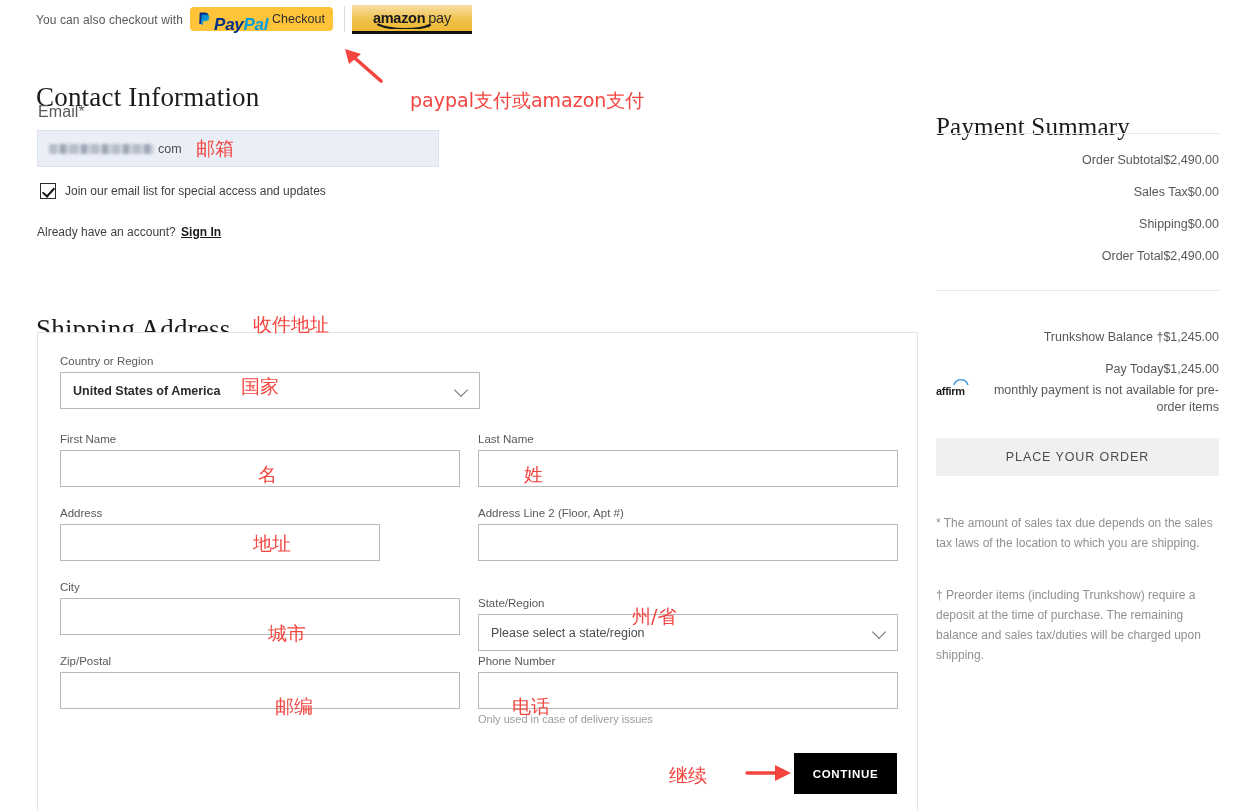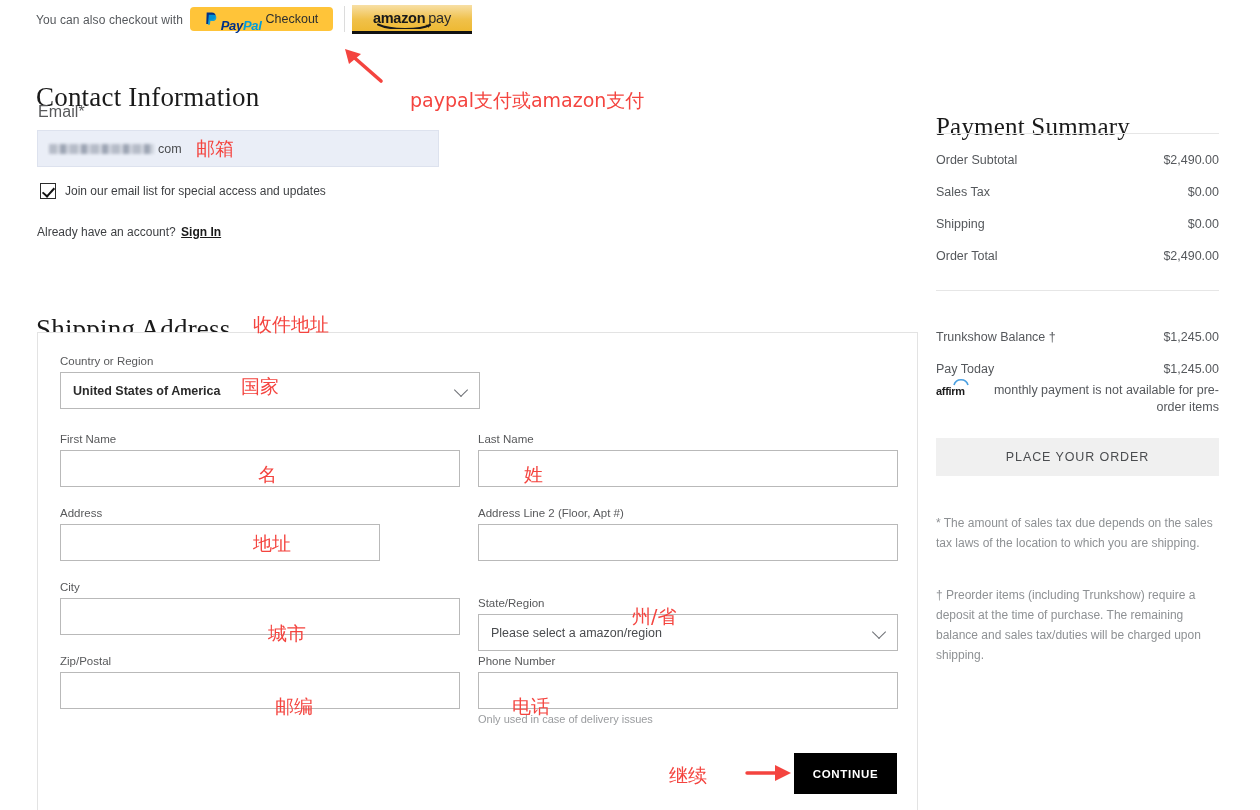--- a/index.html
+++ b/index.html
@@ -23,21 +23,21 @@
     font-size: 12px; color: #55585c; letter-spacing: .1px;
   }
   .paypal-btn {
     position: absolute; left: 190px; top: 7px;
     width: 143px; height: 24px;
     background: #ffc439; border-radius: 4px;
     display: flex; align-items: center; justify-content: center;
     cursor: pointer; border: none;
   }
   .pp-mark { width: 13px; height: 15px; margin-right: 3px; flex: 0 0 auto; }
-  .pp-word { font-size: 13px; font-weight: bold; font-style: italic; letter-spacing: -.3px; margin-top: 12px; }
+  .pp-word { font-size: 17px; font-weight: bold; font-style: italic; letter-spacing: -.3px; margin-top: 12px; }
   .pp-word .b1 { color: #003087; }
   .pp-word .b2 { color: #009cde; }
   .pp-checkout { font-size: 12.5px; color: #2c2e2f; margin-left: 4px; }
 
   .divider-vert {
     position: absolute; left: 344px; top: 6px;
     width: 1px; height: 26px; background: #dcdcdc;
   }
 
   .amazon-btn {
@@ -166,21 +166,21 @@
     background: #000000; color: #ffffff;
     border: none; cursor: pointer;
     font-family: "Liberation Sans", sans-serif;
     font-size: 11.5px; font-weight: bold; letter-spacing: .7px;
   }
   .rail-rule {
     position: absolute; left: 936px; width: 283px; height: 1px; background: #e6e6e6;
   }
   .sum-row {
     position: absolute; left: 936px; width: 283px;
-    display: flex; justify-content: space-between; align-items: baseline;
+    display: flex; justify-content: flex-end; align-items: baseline;
     font-size: 12.5px; color: #55585c;
   }
   .sum-row .amt { color: #55585c; }
   .affirm-line {
     position: absolute; left: 936px; top: 382px; width: 283px;
     display: flex; align-items: flex-start; justify-content: flex-end;
     font-size: 12.5px; color: #55585c; line-height: 17px; text-align: right;
   }
   .affirm-logo {
     position: relative; display: inline-block;
@@ -298,21 +298,21 @@
     </div>
 
     <div class="fld" id="f-city">
       <label class="lbl">City</label>
       <input class="inp" type="text" value="" style="">
     </div>
 
     <div class="fld" id="f-state">
       <label class="lbl">State/Region</label>
       <div class="inp sel placeholder">
-        <span>Please select a amazon/region</span>
+        <span>Please select a state/region</span>
         <span class="chev"></span>
       </div>
     </div>
 
     <div class="fld" id="f-zip">
       <label class="lbl">Zip/Postal</label>
       <input class="inp" type="text" value="" style="">
     </div>
 
     <div class="fld" id="f-phone">

